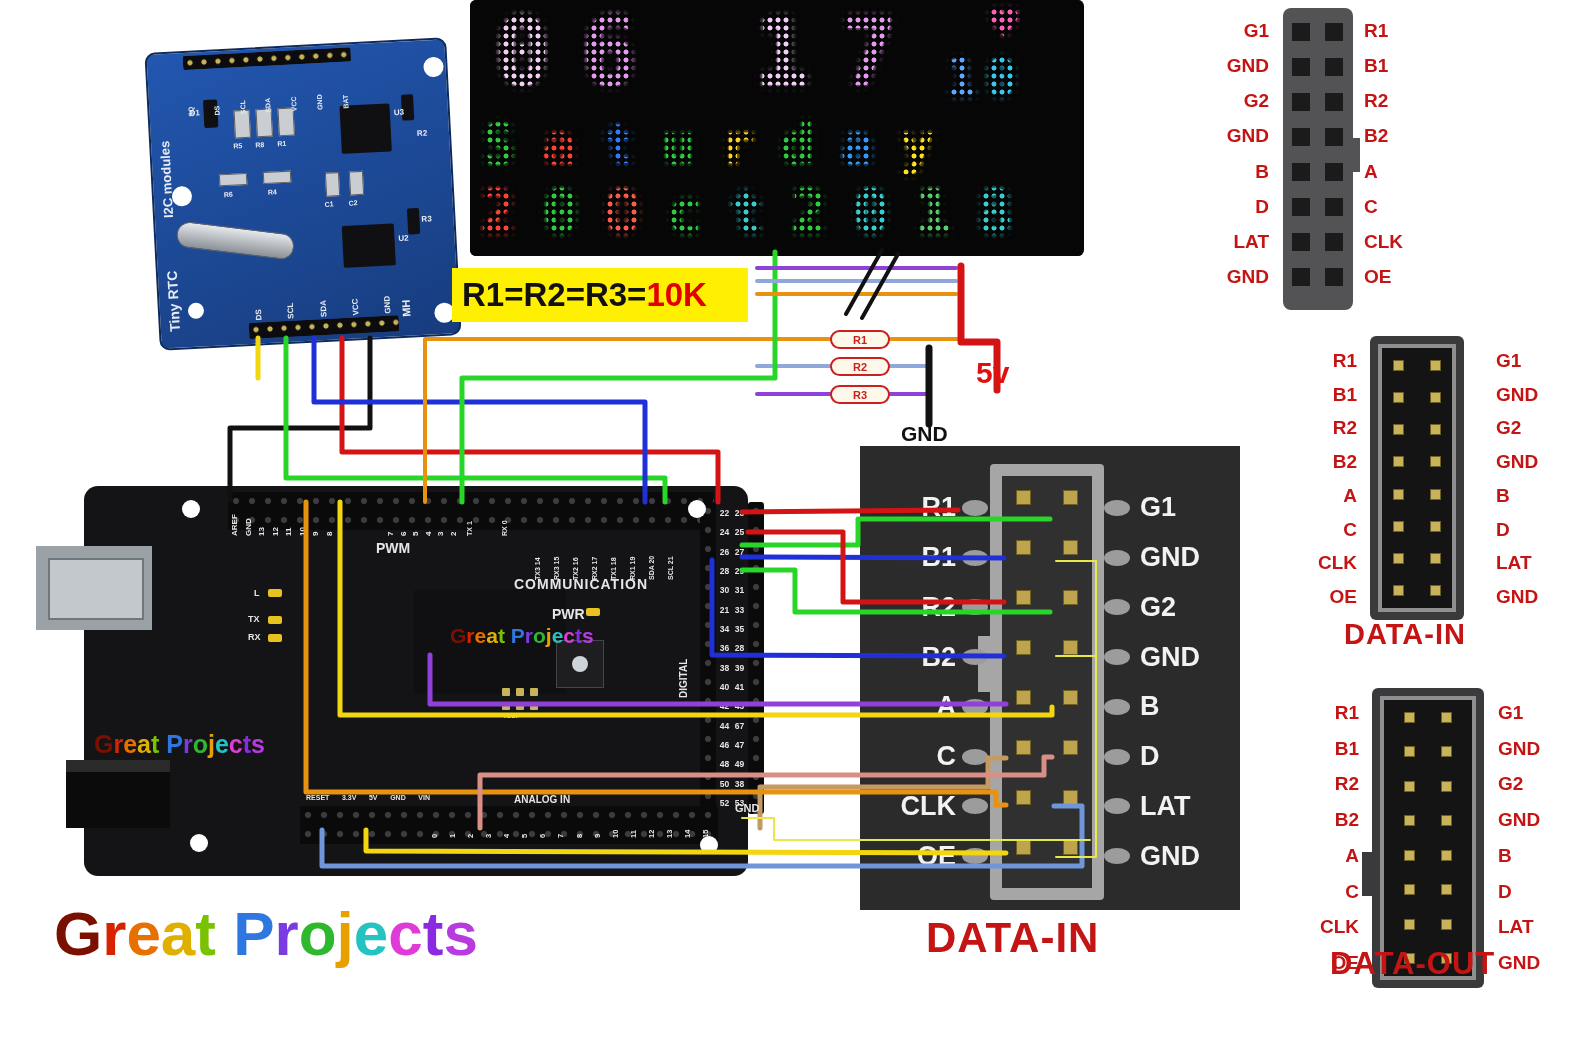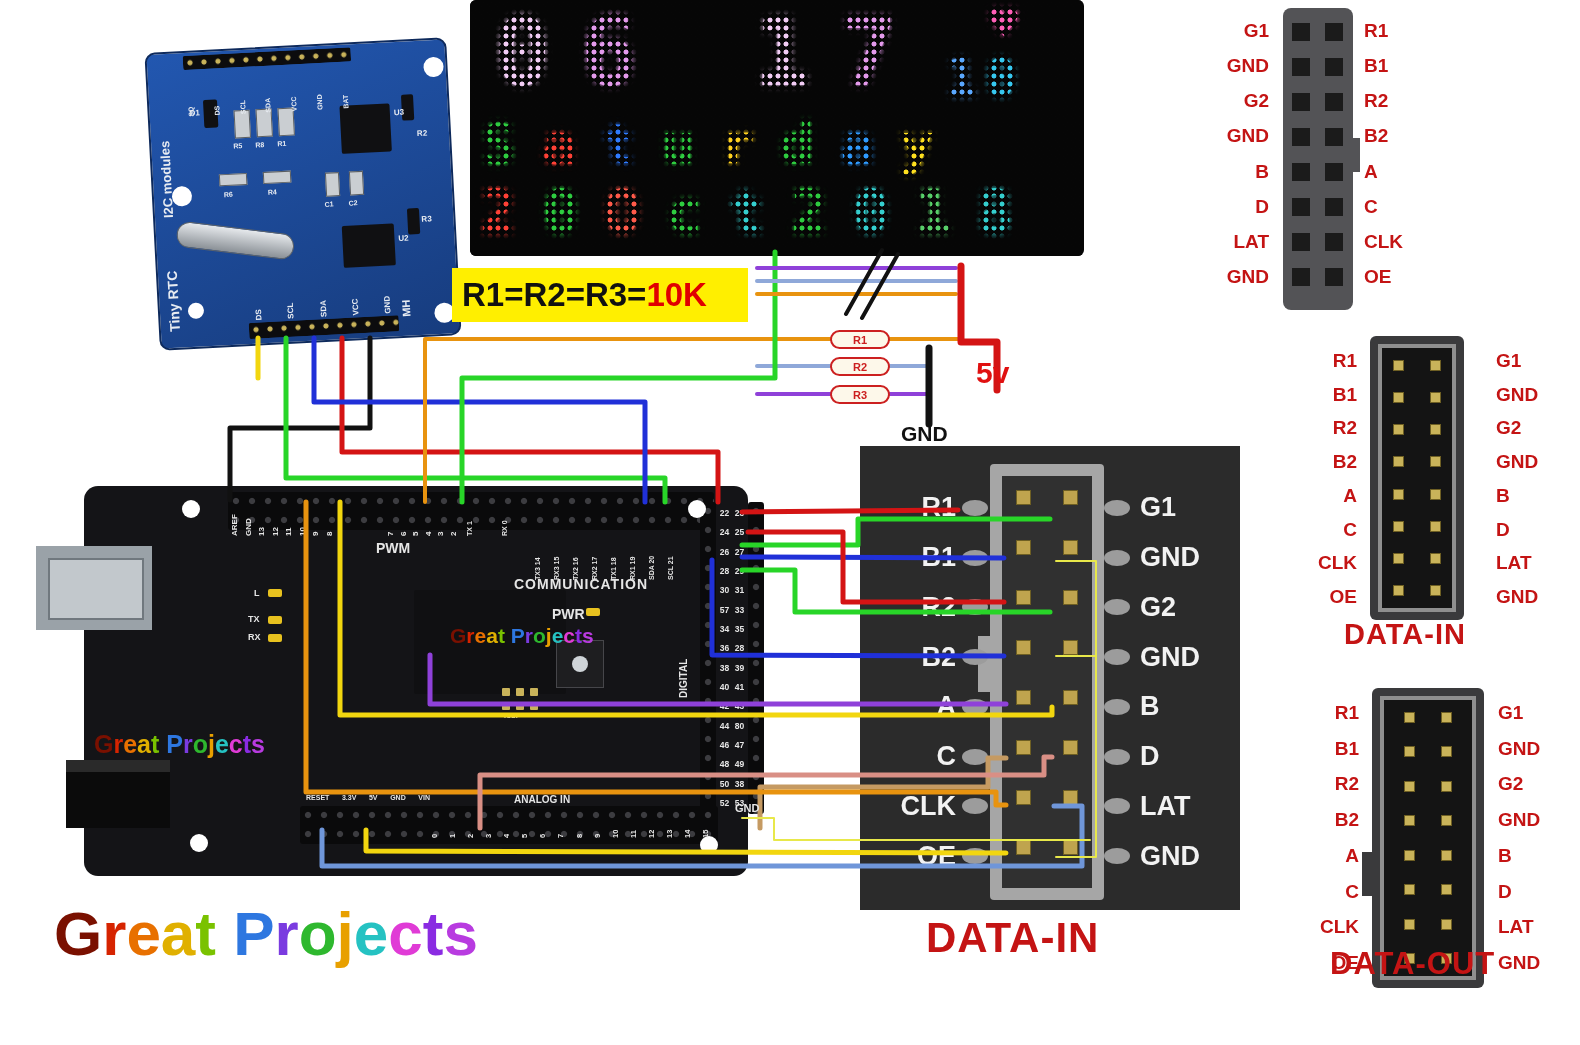--- a/index.html
+++ b/index.html
@@ -385,21 +385,21 @@
     </div>
   <div class="abs wl" style="left:514px;top:576px;font-size:14px;letter-spacing:1px">COMMUNICATION</div>
   <div class="abs wl vtext" style="left:678px;top:624px;height:74px;font-size:10px">DIGITAL</div>
 
   <div class="abs numcol" style="left:718px;top:508px;width:13px;height:300px">
       <div>22</div>
       <div>24</div>
       <div>26</div>
       <div>28</div>
       <div>30</div>
-      <div>57</div>
+      <div>21</div>
       <div>34</div>
       <div>36</div>
       <div>38</div>
       <div>40</div>
       <div>42</div>
       <div>44</div>
       <div>46</div>
       <div>48</div>
       <div>50</div>
       <div>52</div>
@@ -409,21 +409,21 @@
       <div>25</div>
       <div>27</div>
       <div>29</div>
       <div>31</div>
       <div>33</div>
       <div>35</div>
       <div>28</div>
       <div>39</div>
       <div>41</div>
       <div>43</div>
-      <div>80</div>
+      <div>67</div>
       <div>47</div>
       <div>49</div>
       <div>38</div>
       <div>53</div>
     </div>
 
   <div class="abs wl" style="left:254px;top:588px;font-size:9px">L</div>
   <div class="abs led" style="left:268px;top:589px;width:14px;height:8px"></div>
   <div class="abs wl" style="left:248px;top:614px;font-size:9px">TX</div>
   <div class="abs led" style="left:268px;top:616px;width:14px;height:8px"></div>

